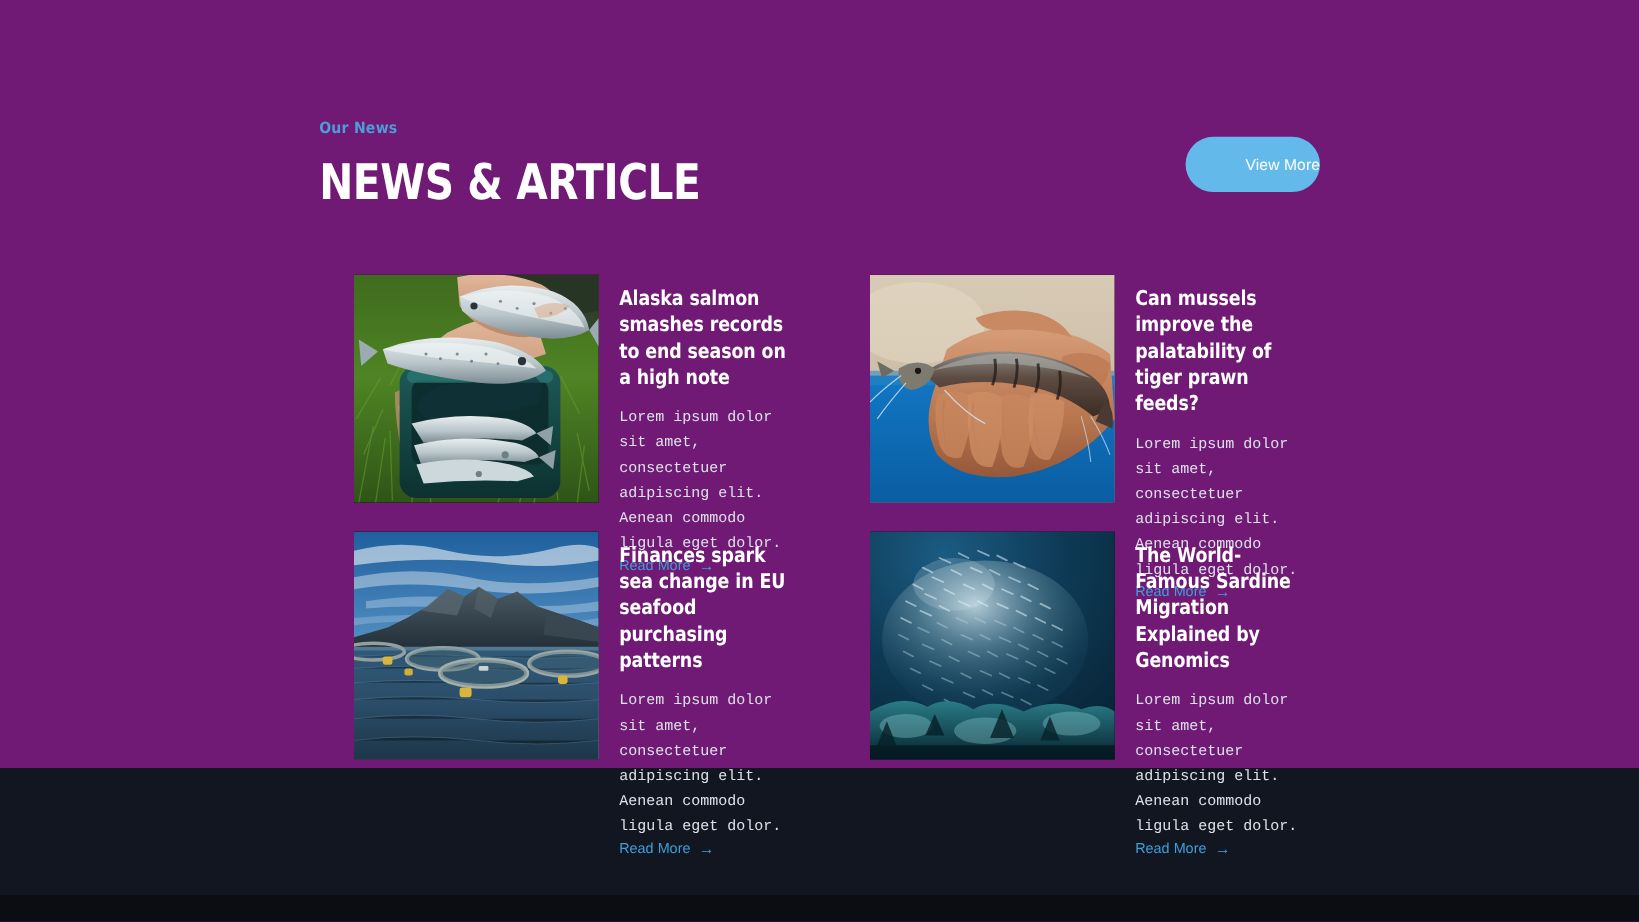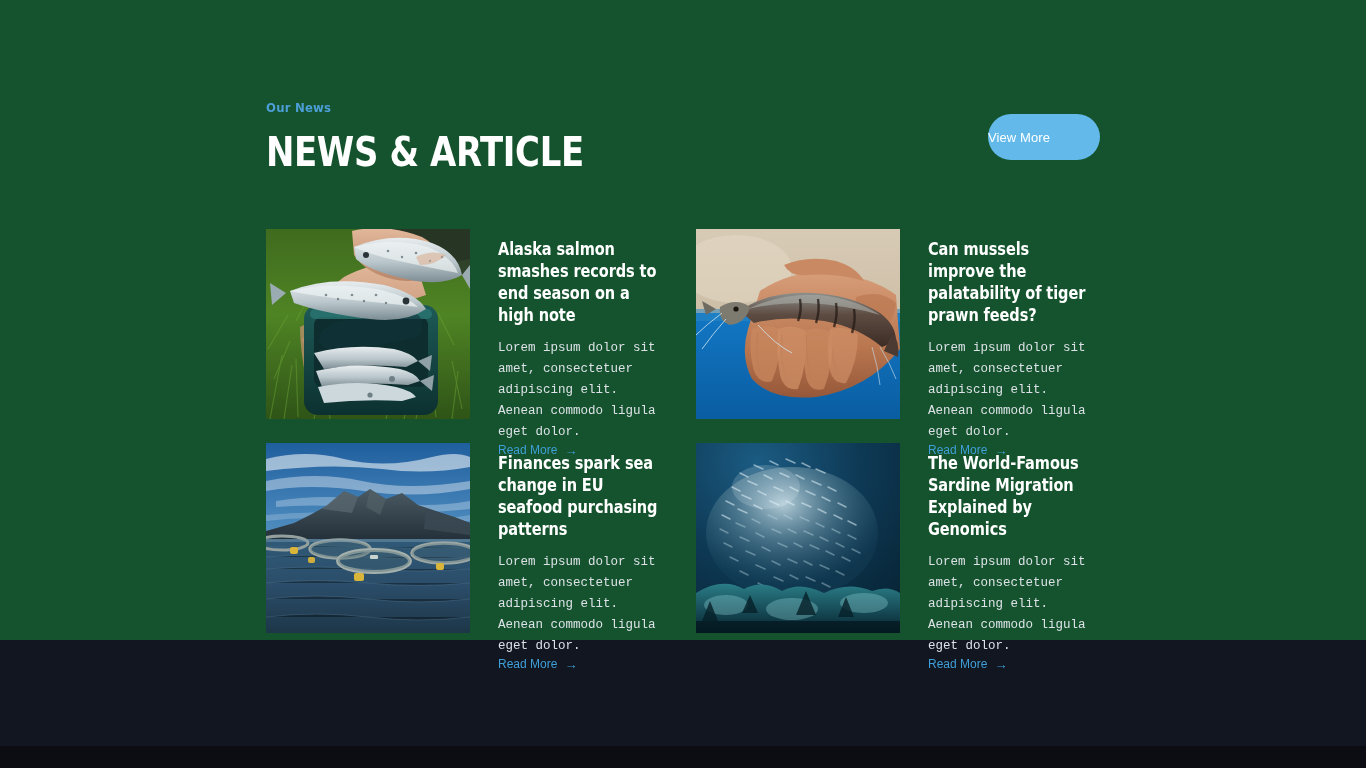--- a/index.html
+++ b/index.html
@@ -13,21 +13,21 @@
   body {
     background: #111620;
     font-family: "Liberation Sans", sans-serif;
     -webkit-font-smoothing: antialiased;
   }
 
   .page {
     position: relative;
     width: 1366px;
     height: 640px;
-    background: #14532d;
+    background: #701a75;
   }
 
   .footer-strip {
     position: absolute;
     left: 0;
     top: 746px;
     width: 1366px;
     height: 22px;
     background: #0b0d13;
   }
@@ -80,40 +80,41 @@
     border-radius: 23px;
     background: #63baea;
     color: #ffffff;
     font-family: "Liberation Sans", sans-serif;
     font-size: 13px;
     font-weight: 400;
     letter-spacing: 0.1px;
     cursor: pointer;
     display: flex;
     align-items: center;
-    justify-content: flex-start;
+    justify-content: flex-end;
   }
 
   
   .news-grid {
     position: absolute;
     left: 0;
     top: 229px;
     width: 834px;
     display: grid;
     grid-template-columns: 404px 404px;
     column-gap: 26px;
     row-gap: 24px;
   }
 
   .news-card {
     display: grid;
     grid-template-columns: 204px 1fr;
-    column-gap: 28px;
+    column-gap: 17px;
     height: 190px;
+    margin-left: 29px;
   }
 
   .card-thumb {
     width: 204px;
     height: 190px;
     overflow: hidden;
     position: relative;
     background: #0d1118;
   }
 

